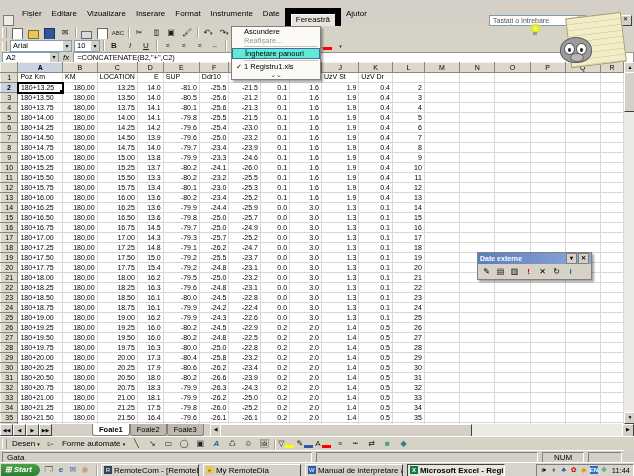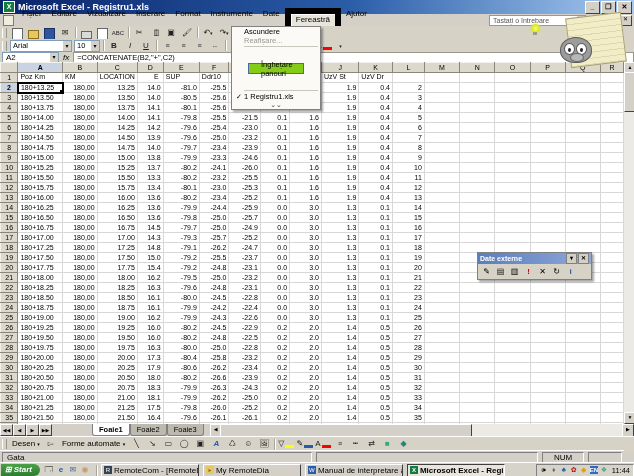--- a/index.html
+++ b/index.html
@@ -121,21 +121,21 @@
   .tray{margin-left:auto;display:flex;align-items:center;gap:2px;padding:0 3px;height:11px;
     border:1px solid;border-color:#808080 #fff #fff #808080;}
   .tricon{width:8px;height:8px;font-size:7px;line-height:8px;text-align:center;}
   .lang{background:#316AC5;color:#fff;font-size:6px;font-weight:bold;line-height:8px;}
   
   .ddmenu{position:absolute;left:231px;top:26px;width:88px;background:#FBFAF6;
     border:1px solid #808080;box-shadow:2px 2px 2px rgba(0,0,0,.35);z-index:50;font-size:7.5px;}
   .dd-item{display:flex;align-items:center;height:9px;line-height:9px;padding:0 4px 0 2px;}
   .dd-gut{width:10px;flex:none;text-align:center;font-size:7px;}
   .dd-item.disabled{color:#9C9A92;align-items:flex-end;}
-  .dd-item.hilite{background:#84cc16;border:1px solid #4A6AA5;height:9px;margin:16px;}
+  .dd-item.hilite{background:#5eead4;border:1px solid #4A6AA5;height:9px;margin:0;}
   .dd-sep{height:1px;background:#C9C6BC;margin:1px 2px 1px 12px;}
   .dd-chevron{text-align:center;font-size:7px;line-height:8px;height:8px;color:#444;}
   
   .extdata{position:absolute;left:477px;top:252px;width:113px;background:#D6D2C6;
     border:1px solid #808080;box-shadow:2px 2px 2px rgba(0,0,0,.35);z-index:40;}
   .extdata .hd{height:11px;background:linear-gradient(90deg,#5A7EBE,#8FA8D8);color:#fff;
     font-size:7px;font-weight:bold;line-height:11px;padding:0 2px;display:flex;}
   .extdata .hd .hbtns{margin-left:auto;display:flex;gap:1px;}
   .hxbtn{width:9px;height:9px;background:#D4D0C8;color:#000;border:1px solid #808080;
     font-size:6px;line-height:8px;text-align:center;}
@@ -156,29 +156,20 @@
   .eye::after{content:"";position:absolute;left:3px;top:4px;width:3px;height:4px;background:#222;border-radius:50%;}
   .eye.l{left:3px;} .eye.r{left:15px;}
   .snout{position:absolute;left:9px;top:15px;width:12px;height:7px;background:#B8B8B8;
     border:1px solid #6A6A6A;border-radius:50%;}
 </style>
 </head>
 <body>
 
 <div id="screen">
 
-  <div class="titlebar">
-    <span class="app-icon">X</span>
-    <span>Microsoft Excel - Registru1.xls</span>
-    <span class="win-btns">
-      <span class="wbtn">_</span>
-      <span class="wbtn">❐</span>
-      <span class="wbtn">✕</span>
-    </span>
-  </div>
 
   <div class="menubar">
     <span class="book-icon"></span>
     <span style="display:flex;">
         <span class="menu-title">Fișier</span>
         <span class="menu-title">Editare</span>
         <span class="menu-title">Vizualizare</span>
         <span class="menu-title">Inserare</span>
         <span class="menu-title">Format</span>
         <span class="menu-title">Instrumente</span>

